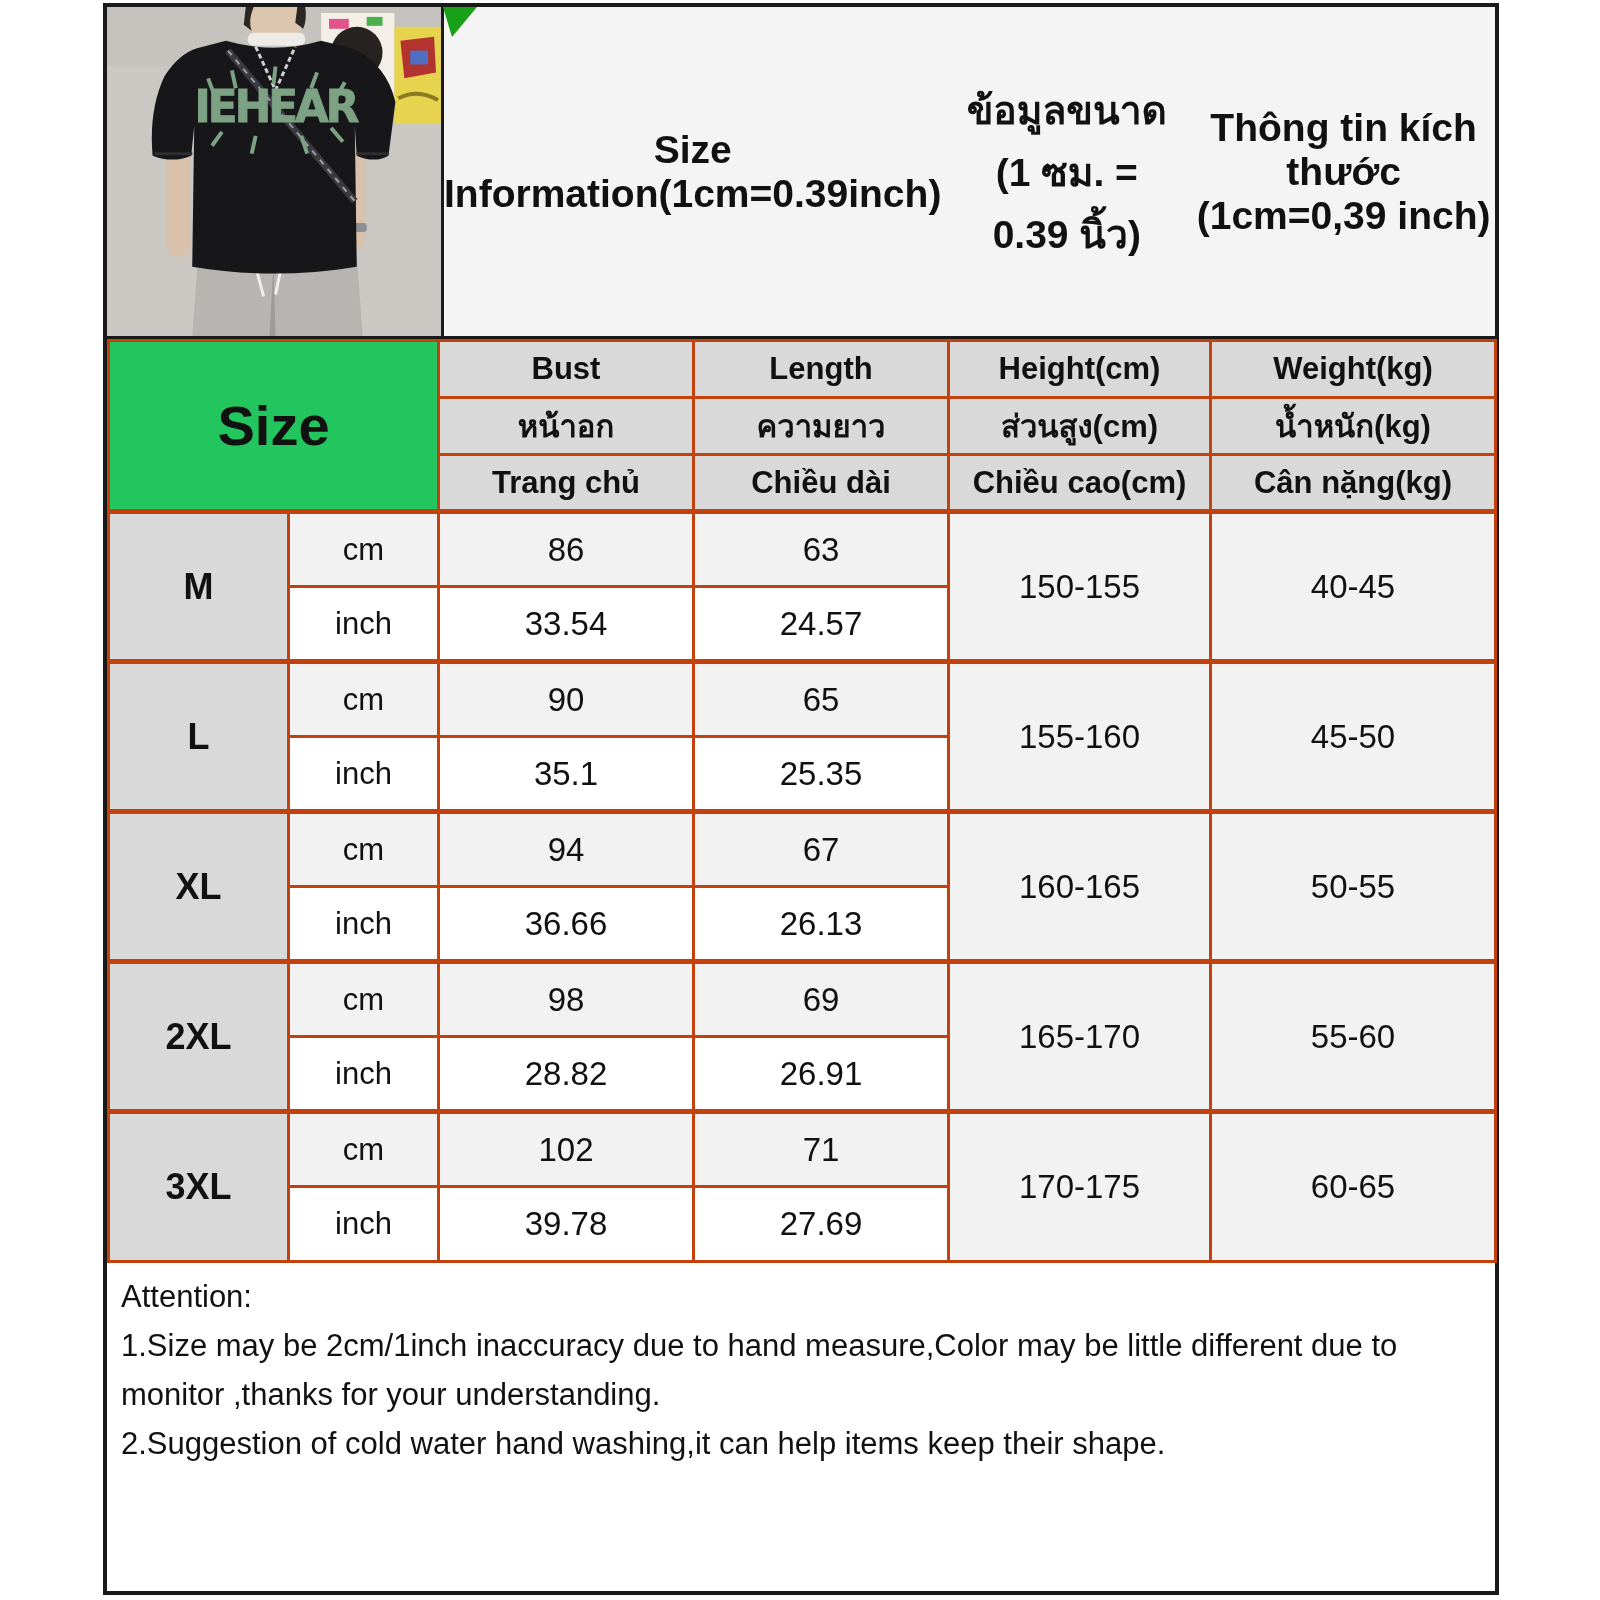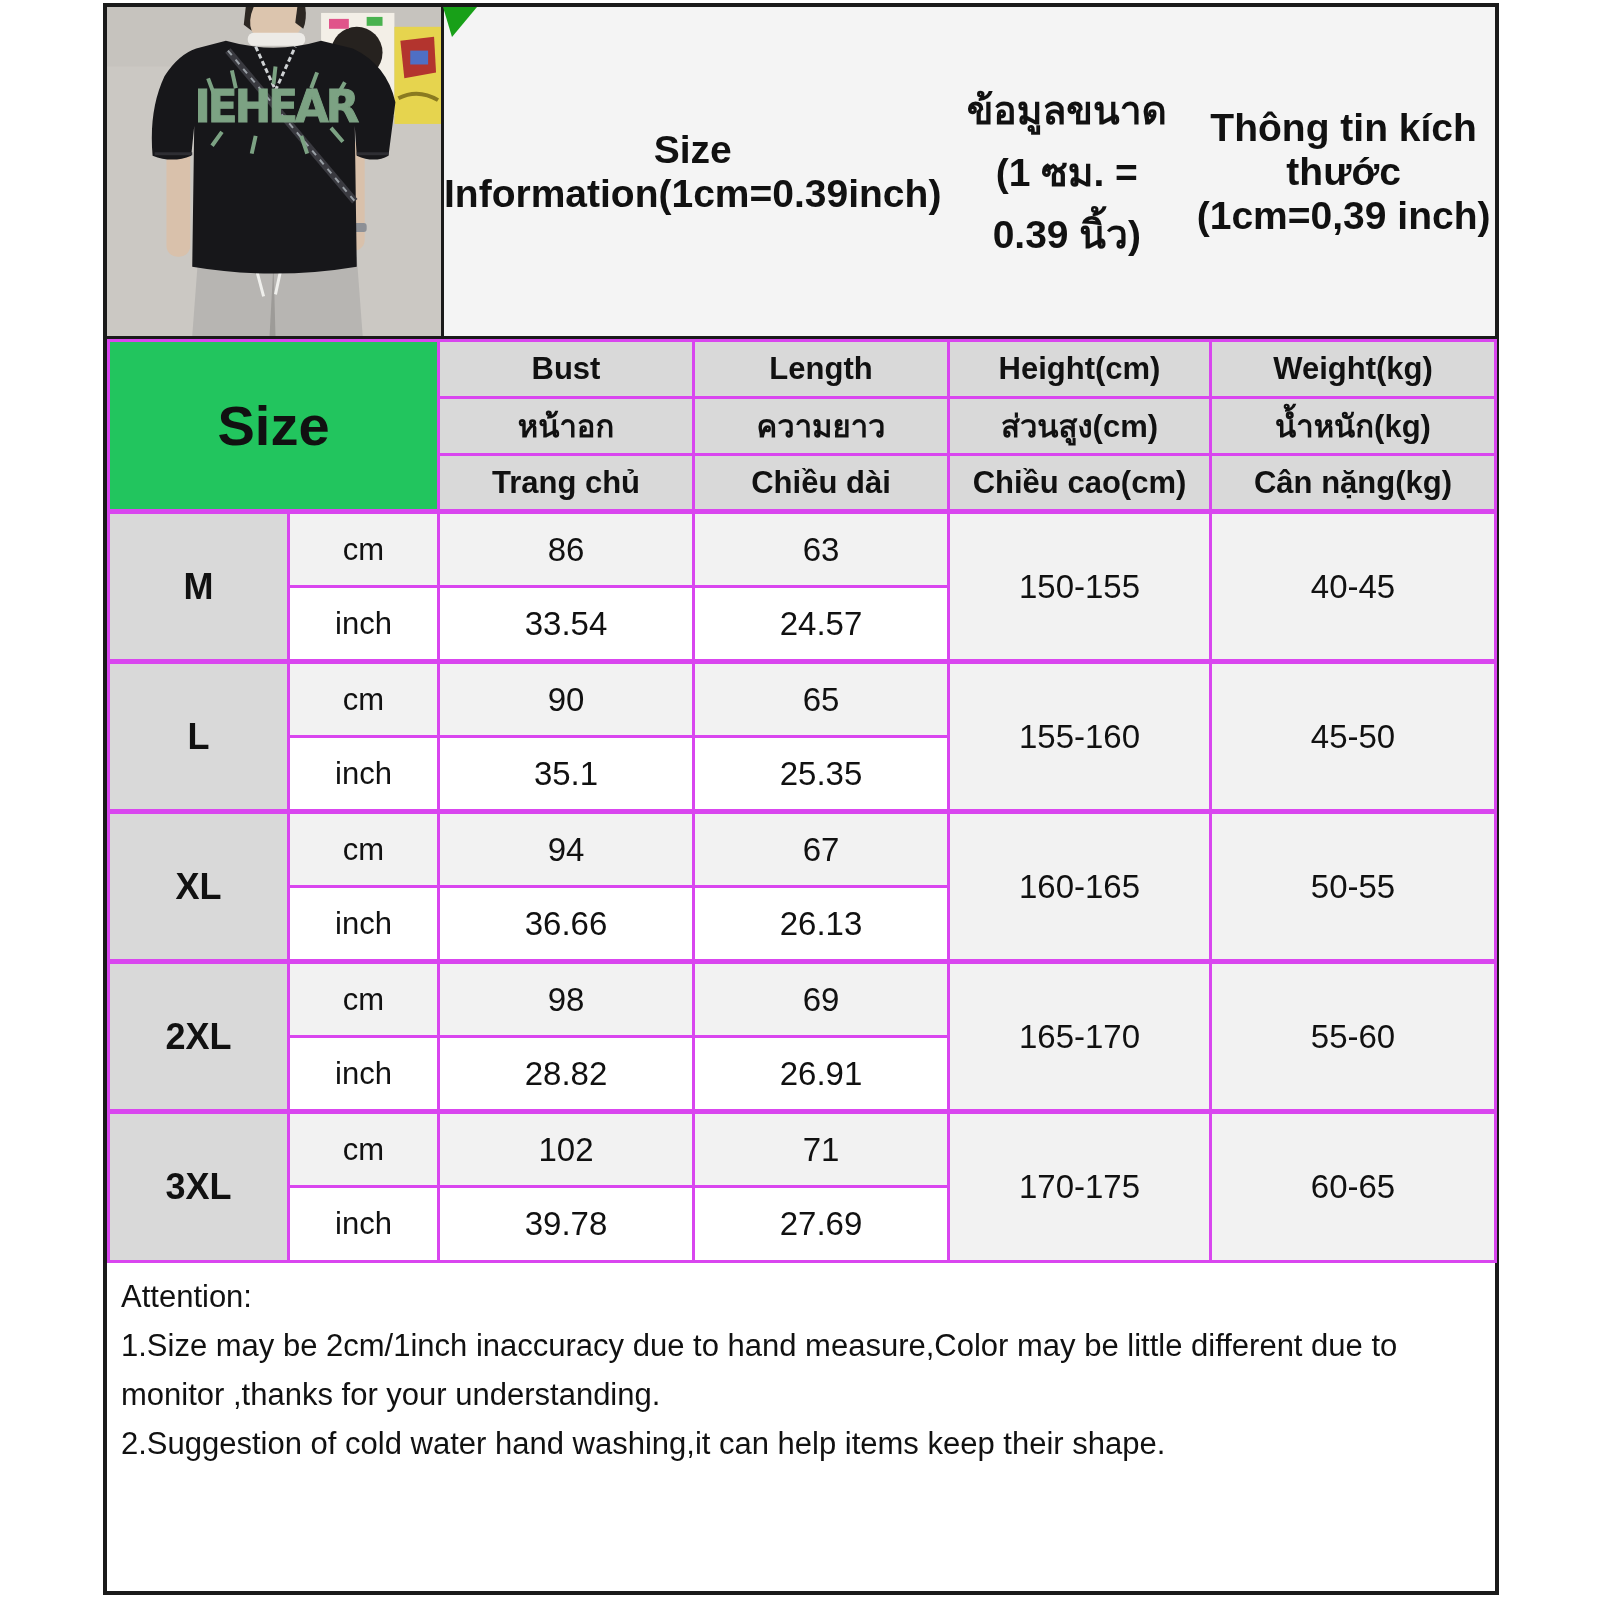--- a/index.html
+++ b/index.html
@@ -12,21 +12,21 @@
   }
   
   .top-block { height:332px; display:flex; border-bottom:3px solid #1a1a1a; flex:0 0 auto; }
   .photo-cell { width:337px; flex:0 0 auto; border-right:3px solid #1a1a1a; position:relative; overflow:hidden; background:#a3a3a3; }
   .photo-cell svg { display:block; width:100%; height:100%; }
   .title-cell { flex:1; background:#f4f4f4; position:relative; display:flex; flex-direction:row; justify-content:center; align-items:center; gap:14px; }
   .title-line { font-weight:bold; font-size:39px; letter-spacing:0; text-align:center; }
   .corner-badge { position:absolute; left:-1px; top:0; width:36px; height:32px; }
   
   table.size-table { border-collapse:collapse; width:100%; table-layout:fixed; flex:0 0 auto; }
-  table.size-table td { border:3px solid #d946ef; text-align:center; vertical-align:middle; overflow:hidden; }
+  table.size-table td { border:3px solid #c2410c; text-align:center; vertical-align:middle; overflow:hidden; }
   .hdr { background:#d9d9d9; font-weight:bold; font-size:31px; height:57px; }
   .size-big { background:#22c55e; font-weight:bold; font-size:56px; }
   .size-label { background:#d9d9d9; font-weight:bold; font-size:36px; }
   .unit { font-weight:normal; font-size:31px; }
   .val { font-weight:normal; font-size:33px; }
   tr.row-cm  { height:75px; }
   tr.row-cm td { background:#f2f2f2; }
   tr.row-cm td.size-label { background:#d9d9d9; }
   tr.row-cm td { border-top-width:5px; }
   tr.row-inch { height:75px; }

